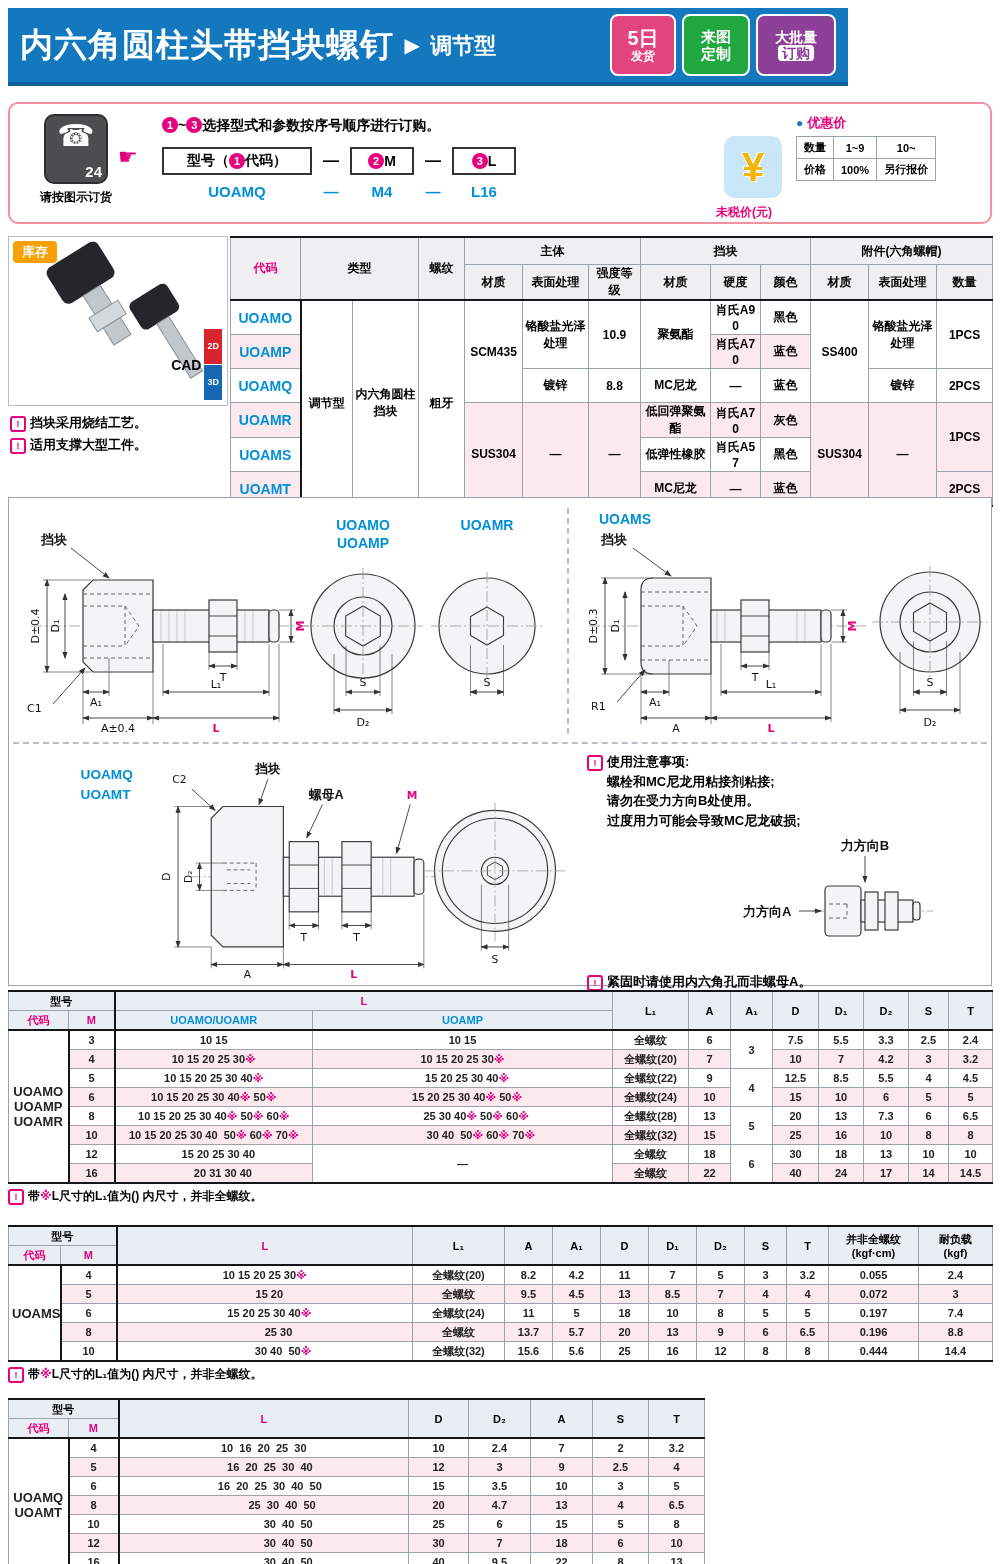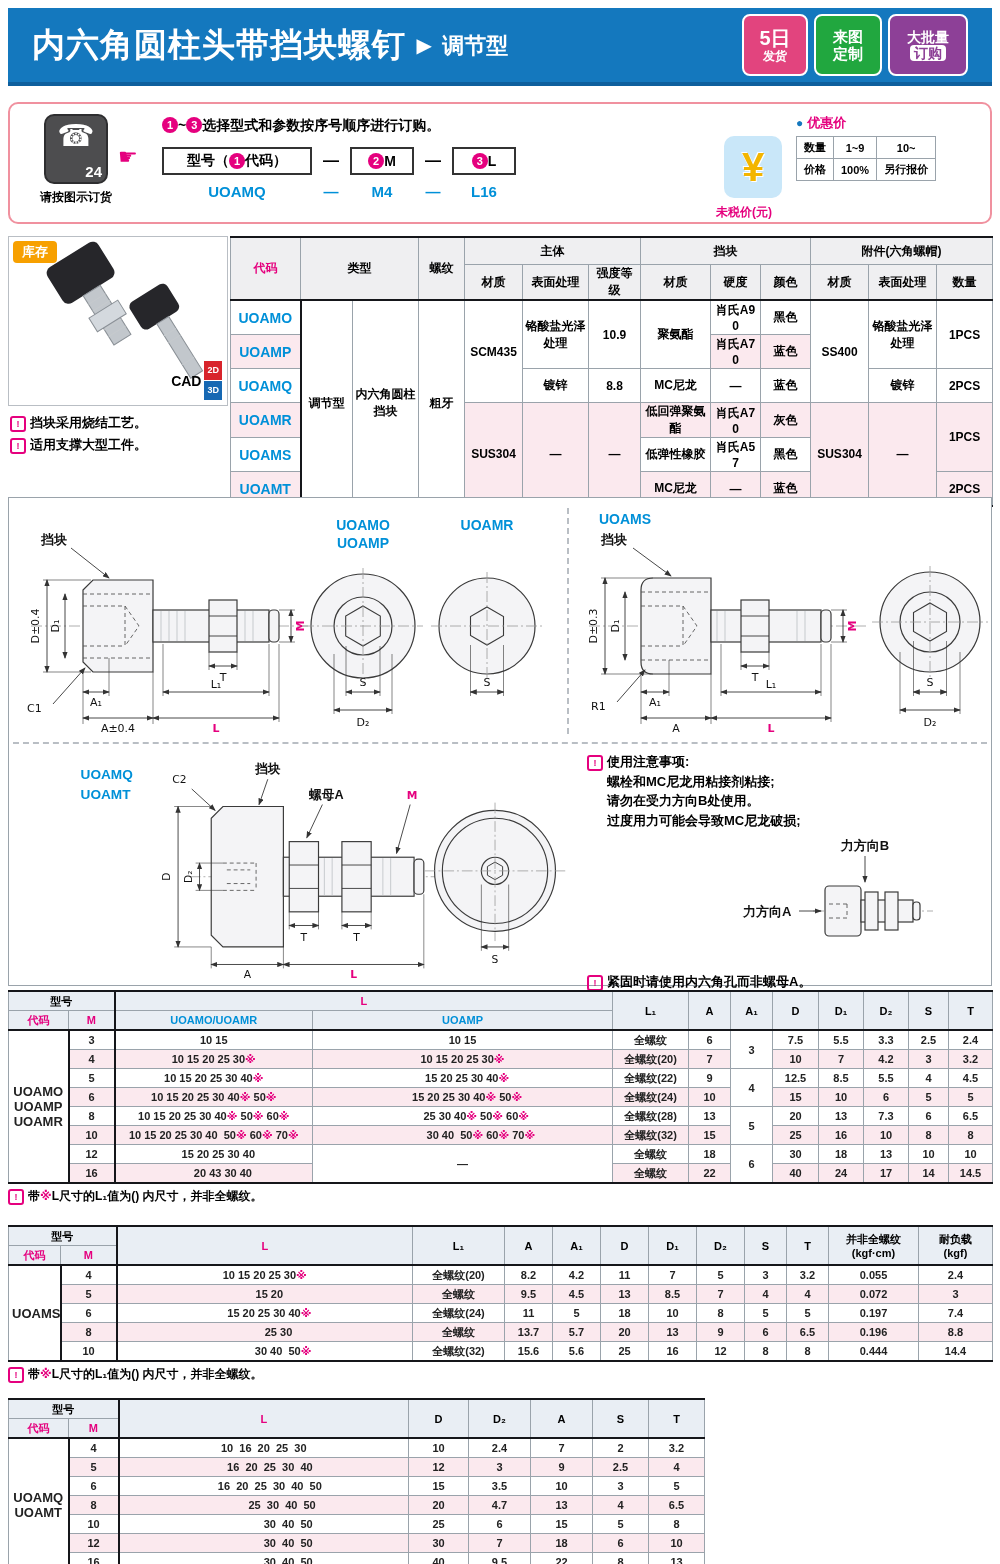--- a/index.html
+++ b/index.html
@@ -4,23 +4,23 @@
 <style>
   :root{
     --blue:#1478be; --mag:#e5007e; --code:#0090d8; --pink:#fbe9ee;
     --bd:#9aa3ab; --dark:#15161a; --orange:#f7a000;
   }
   html,body{margin:0;padding:0}
   .page{position:relative;width:1000px;height:1564px;background:#fff;
         font-family:"Liberation Sans","DejaVu Sans",sans-serif;overflow:hidden}
 
   
-  .banner{position:absolute;left:8px;top:8px;width:984px;height:78px;background:var(--blue);
+  .banner{position:absolute;left:8px;top:8px;width:840px;height:78px;background:var(--blue);
           border-bottom:4px solid #0e5f9d;box-sizing:border-box;display:flex;align-items:center;
-          justify-content:space-between;padding:0 24px}
+          justify-content:space-between;padding:0 12px}
   .title-wrap{color:#fff;font-weight:bold;white-space:nowrap}
   .title{font-size:33px;letter-spacing:1px}
   .title-arrow{font-size:20px;margin:0 6px;vertical-align:4px}
   .subtitle{font-size:22px;vertical-align:3px}
   .badges{display:flex;gap:6px}
   .badge{height:58px;border:2px solid #fff;border-radius:8px;color:#fff;font-weight:bold;
          display:flex;flex-direction:column;align-items:center;justify-content:center;line-height:1.15;padding:0 6px}
   .badge.b1{background:#e2447e;width:50px}
   .badge.b1 .l1{font-size:20px}.badge.b1 .l2{font-size:12px}
   .badge.b2{background:#21a73f;width:52px;font-size:15px}
@@ -58,21 +58,21 @@
   .ptable td{border:1px solid var(--bd);padding:3px 7px;text-align:center;font-weight:bold;white-space:nowrap}
   .taxnote{position:absolute;left:-8px;top:92px;width:76px;text-align:left;color:var(--mag);
            font-weight:bold;font-size:12px;white-space:nowrap}
 
   
   .photo-card{position:absolute;left:8px;top:236px;width:218px;height:168px;border:1px solid #b9bec4;background:#fff}
   .stock-badge{position:absolute;left:4px;top:4px;background:var(--orange);color:#fff;font-weight:bold;
                font-size:13px;padding:2px 9px;border-radius:4px;z-index:2}
   .cad{position:absolute;right:5px;bottom:5px;display:flex;align-items:center;gap:3px;font-weight:bold;font-size:14px}
   .cadstack{display:flex;flex-direction:column;gap:1px}
-  .c2d,.c3d{color:#fff;font-size:9px;font-weight:bold;padding:4px 3px;line-height:11px}
+  .c2d,.c3d{color:#fff;font-size:9px;font-weight:bold;padding:12px 3px;line-height:11px}
   .c2d{background:#d8242c}.c3d{background:#1668b3}
   .stock-notes{position:absolute;left:10px;top:412px;width:220px;font-weight:bold;font-size:13px;line-height:1.7}
   .note-ic{display:inline-block;width:12px;height:12px;border:2px solid var(--mag);border-radius:3px;
            color:var(--mag);font-weight:bold;font-size:9px;line-height:12px;text-align:center;margin-right:4px;vertical-align:0px}
 
   
   .spec-wrap{position:absolute;left:230px;top:236px;width:762px}
   table.spec{border-collapse:collapse;table-layout:fixed;width:100%;font-size:12px;
              border-top:2px solid var(--dark);border-bottom:2px solid var(--dark)}
   table.spec th,table.spec td{border:1px solid var(--bd);text-align:center;padding:0 2px;word-break:break-all}
@@ -736,21 +736,21 @@
           <td>18</td>
           <td rowspan="2" class="g2wp">6</td>
           <td>30</td>
           <td>18</td>
           <td>13</td>
           <td>10</td>
           <td>10</td>
         </tr>
         <tr class="alt">
           <td class="mv bR">16</td>
-          <td class="lv">      20 43 30 40</td>
+          <td class="lv">      20 31 30 40</td>
           <td class="l1v">全螺纹</td>
           <td>22</td>
           <td>40</td>
           <td>24</td>
           <td>17</td>
           <td>14</td>
           <td>14.5</td>
         </tr>
       </tbody>
     </table>

